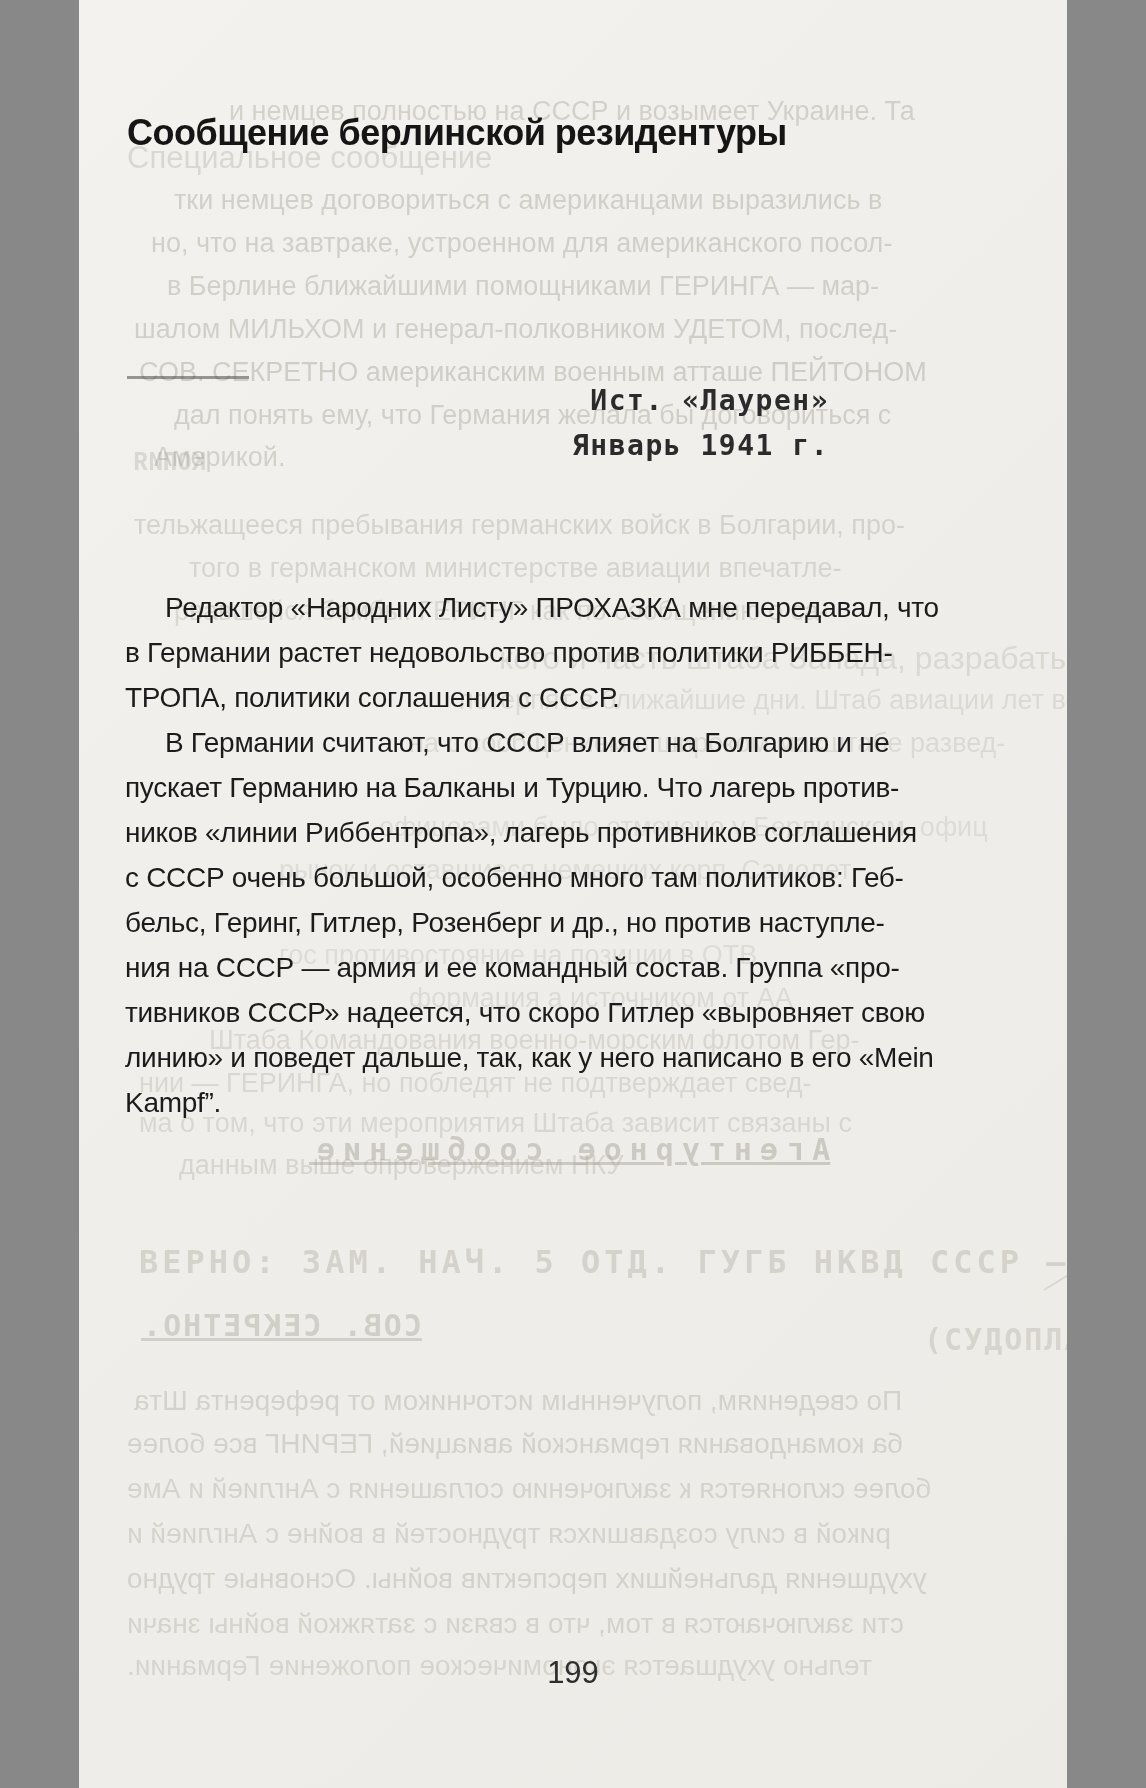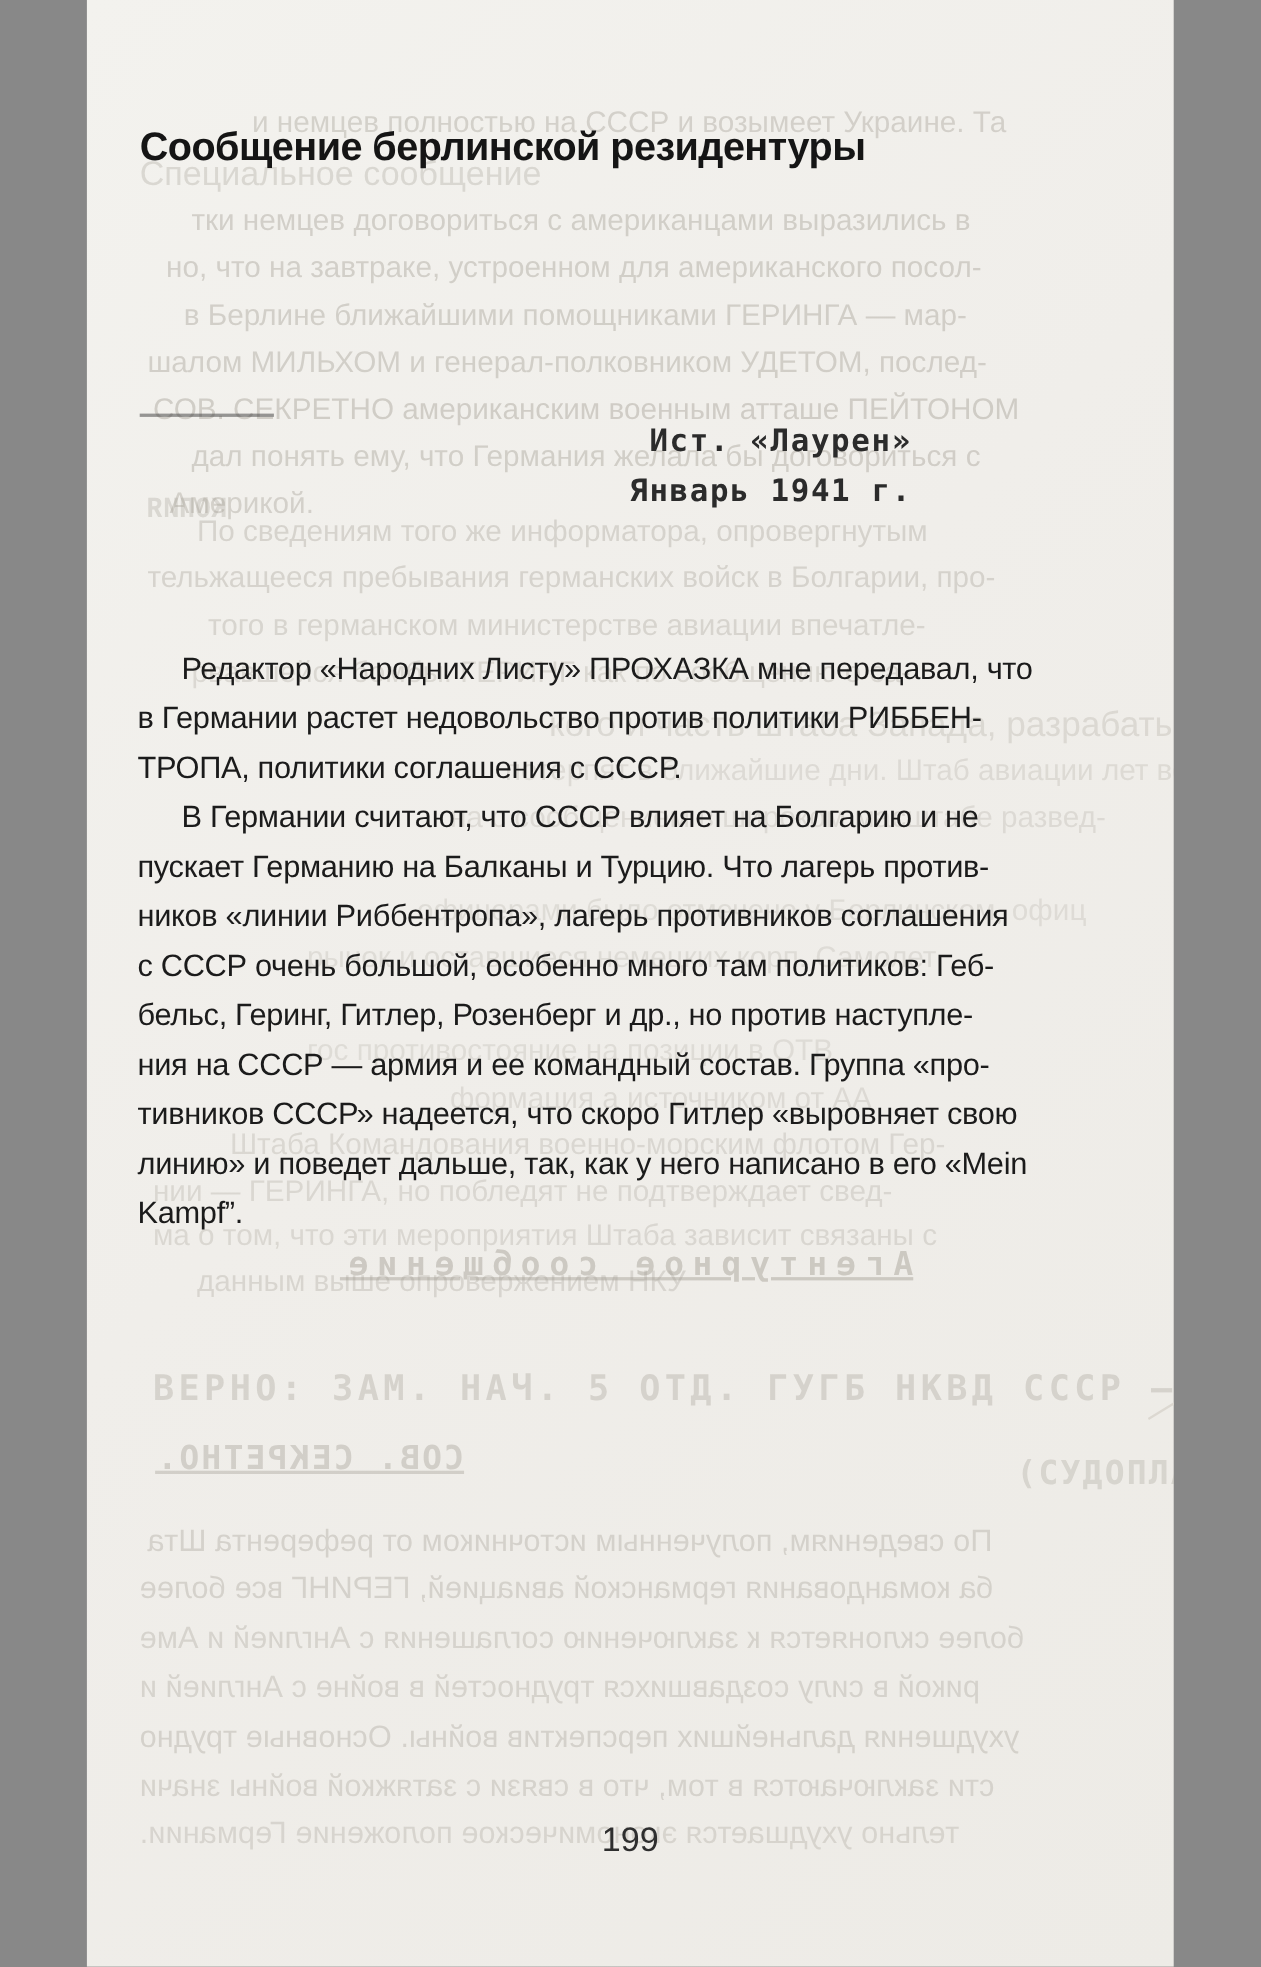--- a/index.html
+++ b/index.html
@@ -60,21 +60,20 @@
       <div class="ghost" style="left: 150px; top: 96px; font-size: 27px; opacity: 0.38;">и немцев полностью на СССР и возымеет Украине. Та</div>
       <div class="ghost" style="left: 48px; top: 140px; font-size: 31px; opacity: 0.3;">Специальное сообщение</div>
       <div class="ghost" style="left: 95px; top: 185px; font-size: 27px; opacity: 0.4;">тки немцев договориться с американцами выразились в</div>
       <div class="ghost" style="left: 72px; top: 228px; font-size: 27px; opacity: 0.4;">но, что на завтраке, устроенном для американского посол-</div>
       <div class="ghost" style="left: 88px; top: 271px; font-size: 27px; opacity: 0.4;">в Берлине ближайшими помощниками ГЕРИНГА — мар-</div>
       <div class="ghost" style="left: 55px; top: 314px; font-size: 27px; opacity: 0.4;">шалом МИЛЬХОМ и генерал-полковником УДЕТОМ, послед-</div>
       <div class="ghost" style="left: 60px; top: 357px; font-size: 27px; opacity: 0.42;">СОВ. СЕКРЕТНО американским военным атташе ПЕЙТОНОМ</div>
       <div class="ghost" style="left: 95px; top: 400px; font-size: 27px; opacity: 0.4;">дал понять ему, что Германия желала бы договориться с</div>
       <div class="ghost" style="left: 75px; top: 442px; font-size: 27px; opacity: 0.38;">Америкой.</div>
       <div class="ghost tw mir" style="left: 55px; top: 448px; font-size: 24px; opacity: 0.3;">КОПИЯ</div>
-      <div class="ghost" style="left: 100px; top: 468px; font-size: 27px; opacity: 0.34;">По сведениям того же информатора, опровергнутым</div>
       <div class="ghost" style="left: 55px; top: 510px; font-size: 27px; opacity: 0.34; text-align: center;">тельжащееся пребывания германских войск в Болгарии, про-</div>
       <div class="ghost" style="left: 110px; top: 553px; font-size: 27px; opacity: 0.32;">того в германском министерстве авиации впечатле-</div>
       <div class="ghost" style="left: 95px; top: 596px; font-size: 27px; opacity: 0.28;">рвавшейся бомбы. ГЕРИНГ как по сообщению о са-</div>
       <div class="ghost" style="left: 420px; top: 640px; font-size: 32px; opacity: 0.26;">кого и часть штаба Запада, разрабатывающую и</div>
       <div class="ghost" style="left: 380px; top: 685px; font-size: 27px; opacity: 0.24;">потерпят в ближайшие дни. Штаб авиации лет воз-</div>
       <div class="ghost" style="left: 330px; top: 728px; font-size: 27px; opacity: 0.24;">на с сообщением в широком масштабе развед-</div>
       <div class="ghost" style="left: 300px; top: 812px; font-size: 27px; opacity: 0.22;">офицерами было отмечено у Берлинском, офиц</div>
       <div class="ghost" style="left: 200px; top: 855px; font-size: 27px; opacity: 0.22;">рынок и оставшиеся немецких корп. Самолет</div>
       <div class="ghost" style="left: 200px; top: 940px; font-size: 27px; opacity: 0.22;">гос противостояние на позиции в ОТВ</div>
       <div class="ghost" style="left: 330px; top: 983px; font-size: 27px; opacity: 0.24;">формация а источником от АА</div>

